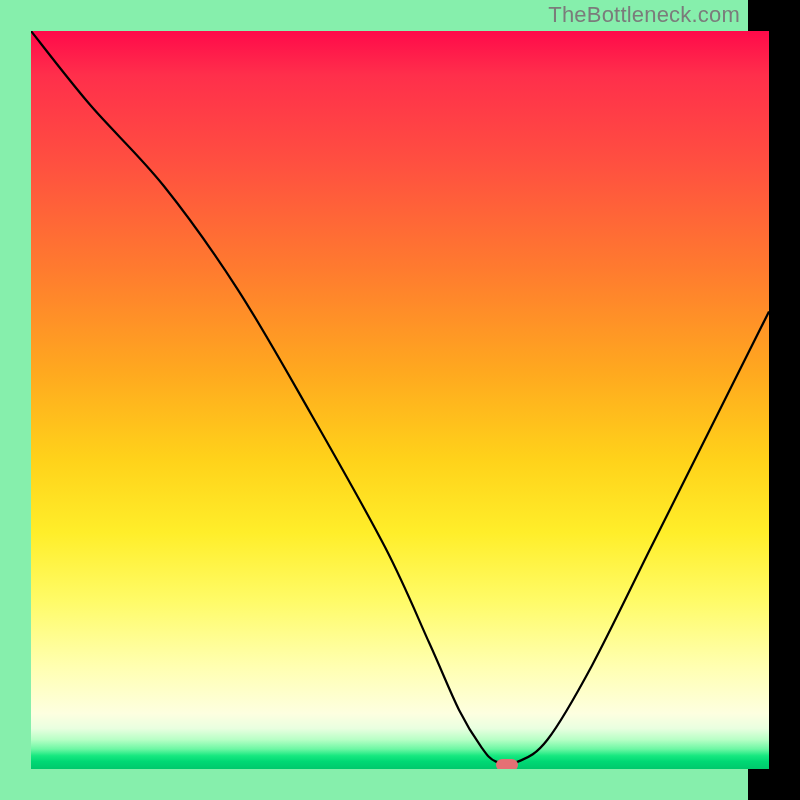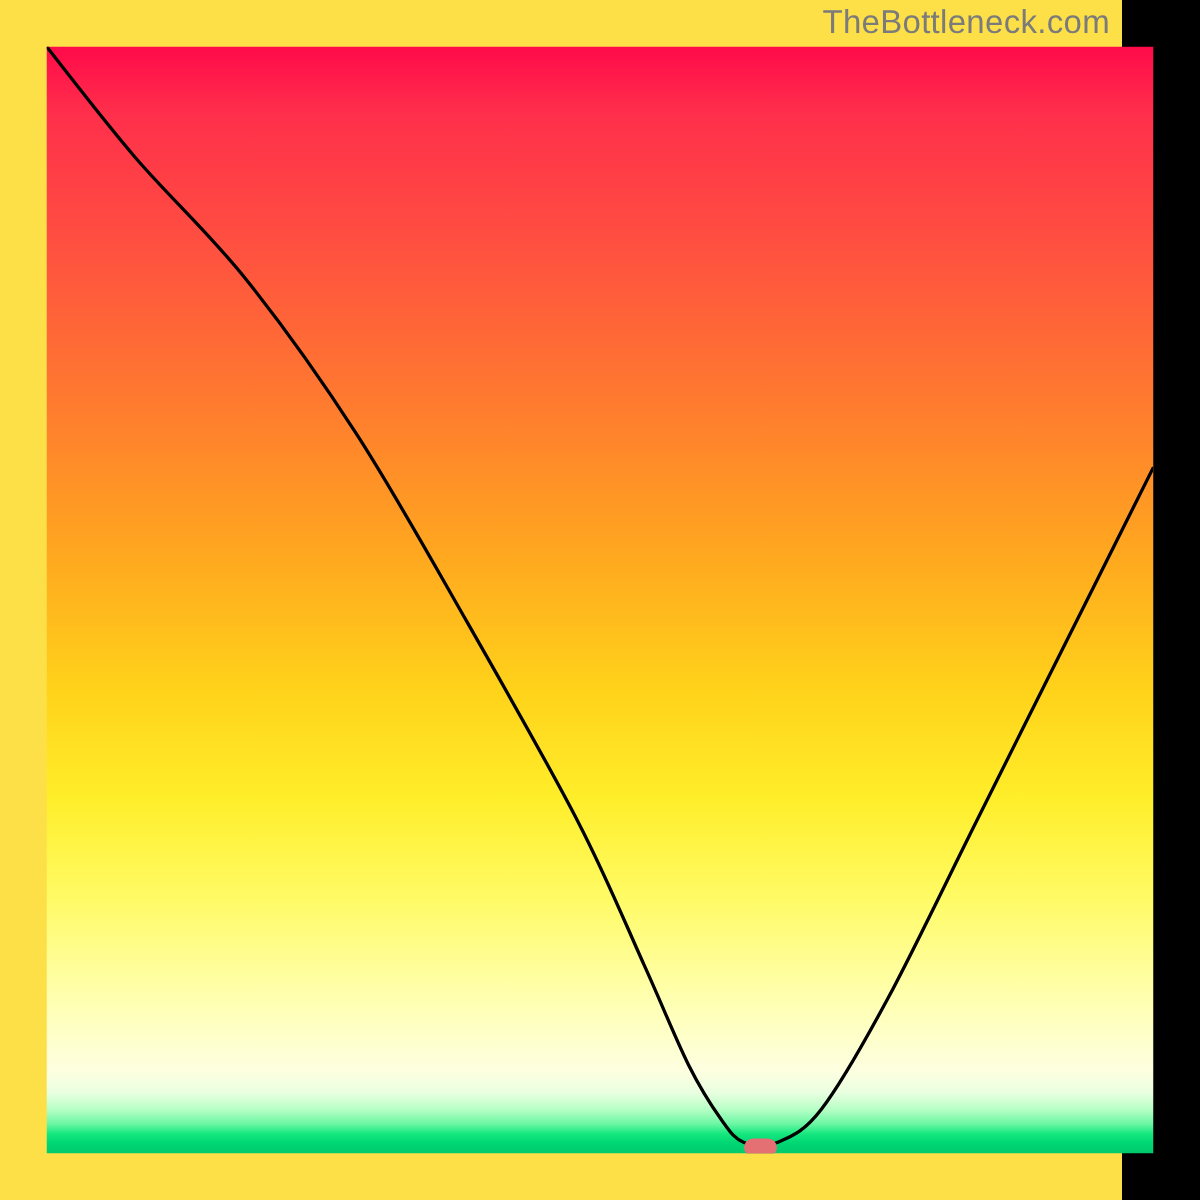--- a/index.html
+++ b/index.html
@@ -8,21 +8,21 @@
     width: 800px;
     height: 800px;
     background: #000;
     overflow: hidden;
     font-family: Arial, Helvetica, sans-serif;
   }
   .frame {
     position: relative;
     width: 748px;
     height: 800px;
-    background: #fde047;
+    background: #86efac;
   }
   .watermark {
     position: absolute;
     top: 2px;
     right: 8px;
     color: #7b7b7b;
     font-size: 22px;
     font-weight: 500;
     letter-spacing: 0.2px;
     z-index: 10;

